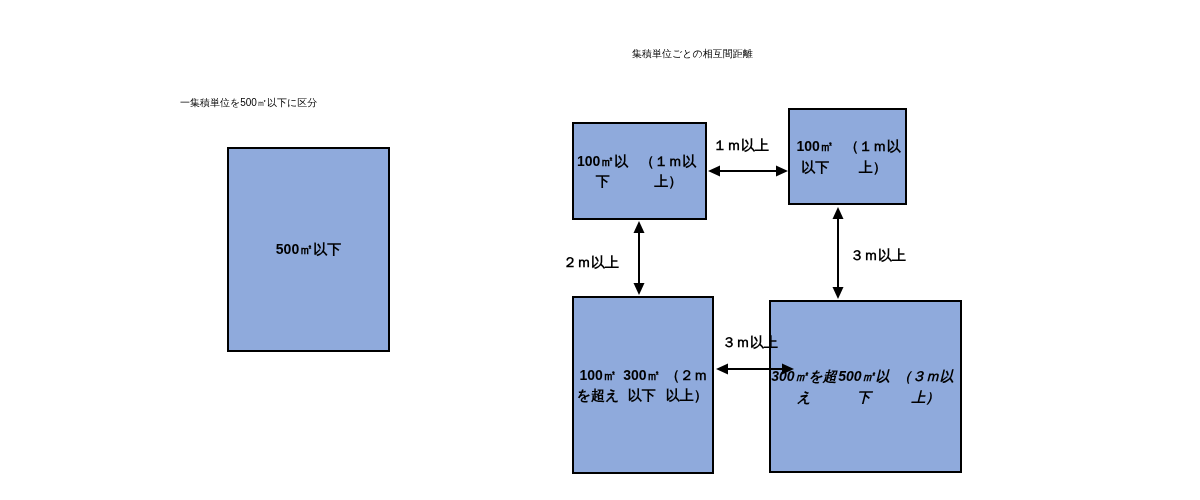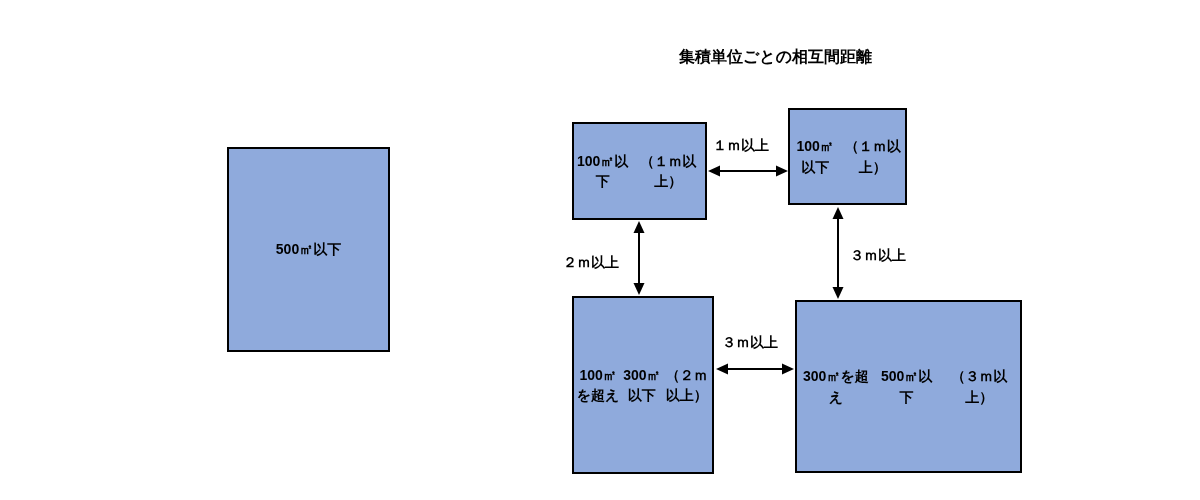--- a/index.html
+++ b/index.html
@@ -11,23 +11,23 @@
     position: relative;
     width: 1200px;
     height: 500px;
     background: #ffffff;
     font-family: "Liberation Sans", "DejaVu Sans", sans-serif;
     color: #000000;
     overflow: hidden;
   }
   .diagram-title {
     position: absolute;
-    font-size: 16px;
-    font-weight: bold;
-    text-align: right;
+    font-size: 10px;
+    font-weight: normal;
+    text-align: left;
     white-space: nowrap;
   }
   #left-title  { left: 180px; top: 96px;  width: 240px; }
   #right-title { left: 632px; top: 47px;  width: 240px; }
 
   .box {
     position: absolute;
     background: #8FAADC;
     border: 2px solid #000000;
     box-sizing: border-box;
@@ -37,21 +37,21 @@
     justify-content: center;
     font-size: 14px;
     font-weight: bold;
     line-height: 1.45;
     text-align: center;
   }
   #big-box  { left: 227px; top: 147px; width: 163px; height: 205px; }
   #box-tl   { left: 572px; top: 122px; width: 135px; height: 98px;  }
   #box-tr   { left: 788px; top: 108px; width: 119px; height: 97px;  }
   #box-bl   { left: 572px; top: 296px; width: 142px; height: 178px; }
-  #box-br   { left: 795px; top: 300px; width: 227px; height: 173px; }
+  #box-br   { left: 769px; top: 300px; width: 193px; height: 173px; font-style: italic; }
 
   .arrow-label {
     position: absolute;
     font-size: 14px;
     font-weight: bold;
     text-align: center;
     white-space: nowrap;
   }
   #label-top-h    { left: 694px; top: 137px; width: 94px; }
   #label-left-v   { left: 551px; top: 254px; width: 80px; }
@@ -67,20 +67,21 @@
     pointer-events: none;
   }
   svg.arrow-layer line    { stroke: #000000; stroke-width: 2px; }
   svg.arrow-layer polygon { fill: #000000; }
 </style>
 </head>
 <body>
 
 <div class="canvas">
 
+  <div class="diagram-title" id="left-title">一集積単位を500㎡以下に区分</div>
 
   <div class="box" id="big-box">
     <div>500㎡以下</div>
   </div>
 
   <div class="diagram-title" id="right-title">集積単位ごとの相互間距離</div>
 
   <div class="box" id="box-tl">
     <div>100㎡以下</div>
     <div>（１ｍ以上）</div>

